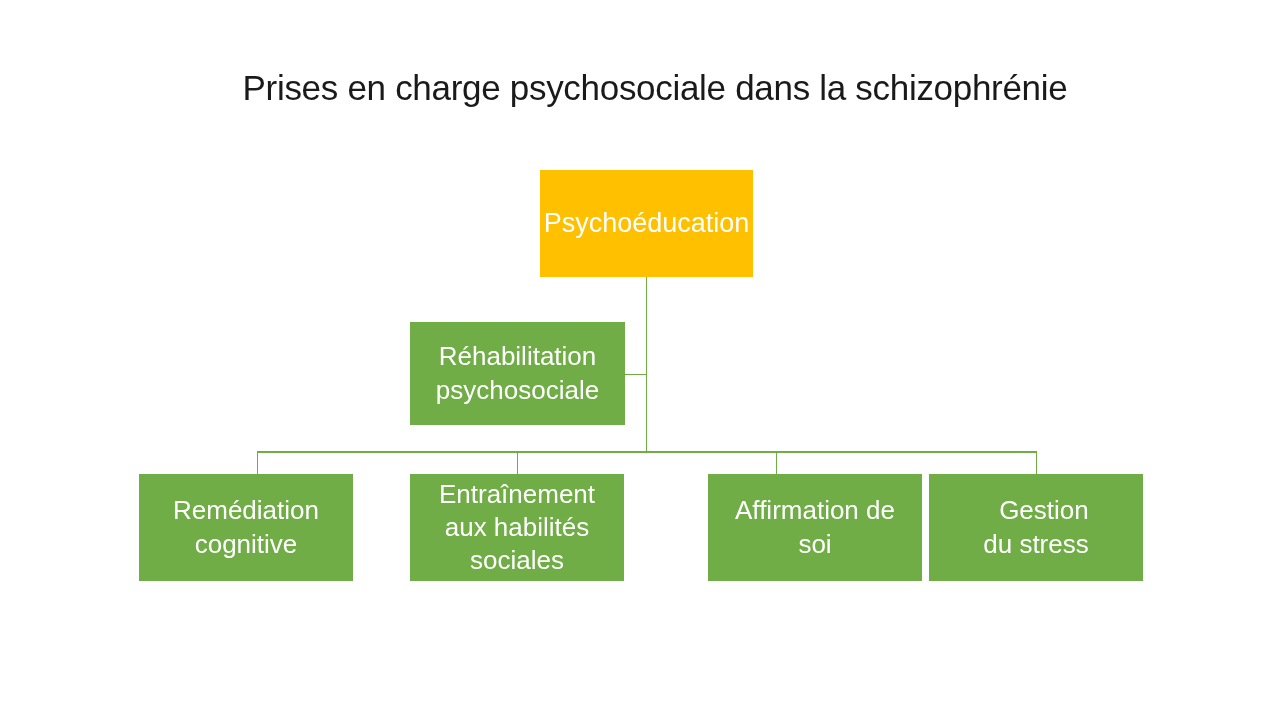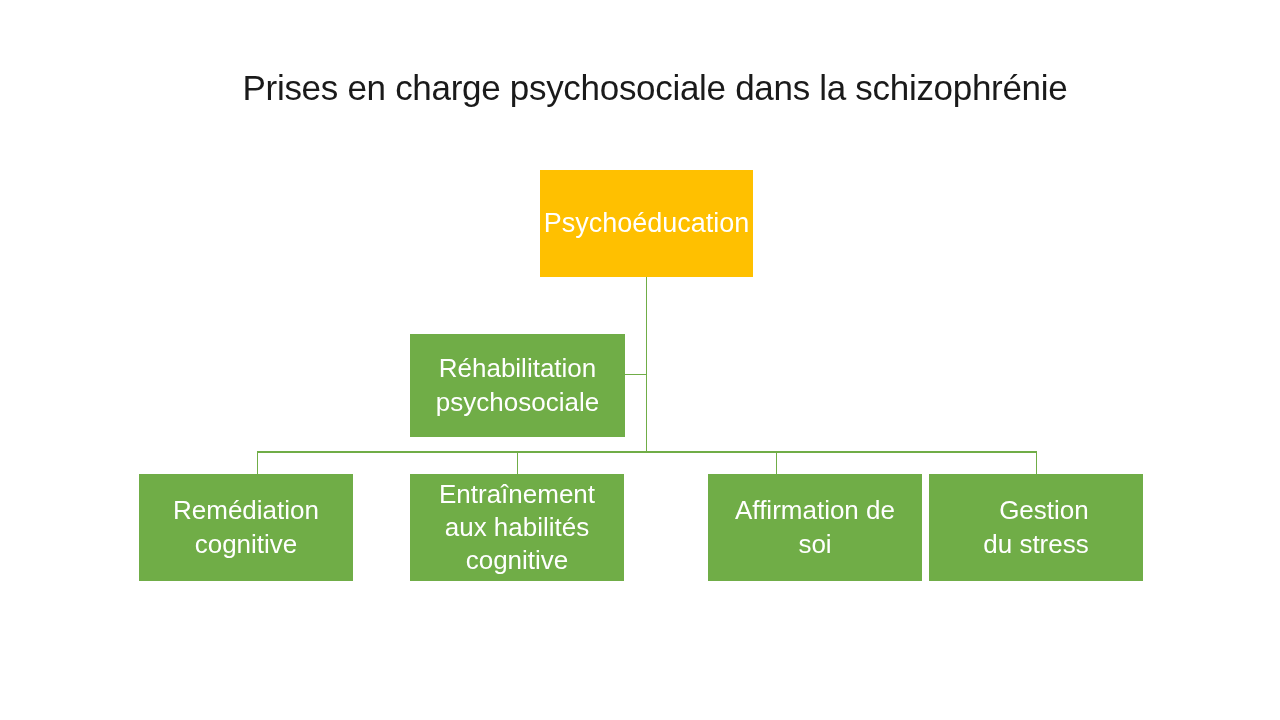--- a/index.html
+++ b/index.html
@@ -46,21 +46,21 @@
   .node.root {
     left: 540px;
     top: 170px;
     width: 213px;
     height: 107px;
     background: var(--root-fill, #FFC000);
     font-size: 27px;
   }
   .node.assistant {
     left: 410px;
-    top: 334px;
+    top: 322px;
     width: 215px;
     height: 103px;
     background: var(--node-fill, #70AD47);
   }
   .node.child {
     top: 474px;
     width: 214px;
     height: 107px;
     background: var(--node-fill, #70AD47);
   }
@@ -121,21 +121,21 @@
     <div class="node root">Psychoéducation</div>
 
     <div class="node assistant">Réhabilitation
 psychosociale</div>
 
     <div class="node child" id="child-0">Remédiation
 cognitive</div>
 
     <div class="node child" id="child-1">Entraînement
 aux habilités
-cognitive</div>
+sociales</div>
 
     <div class="node child" id="child-2">Affirmation de
 soi</div>
 
     <div class="node child" id="child-3">Gestion
 du stress</div>
   </div>
 
 </div>
 

